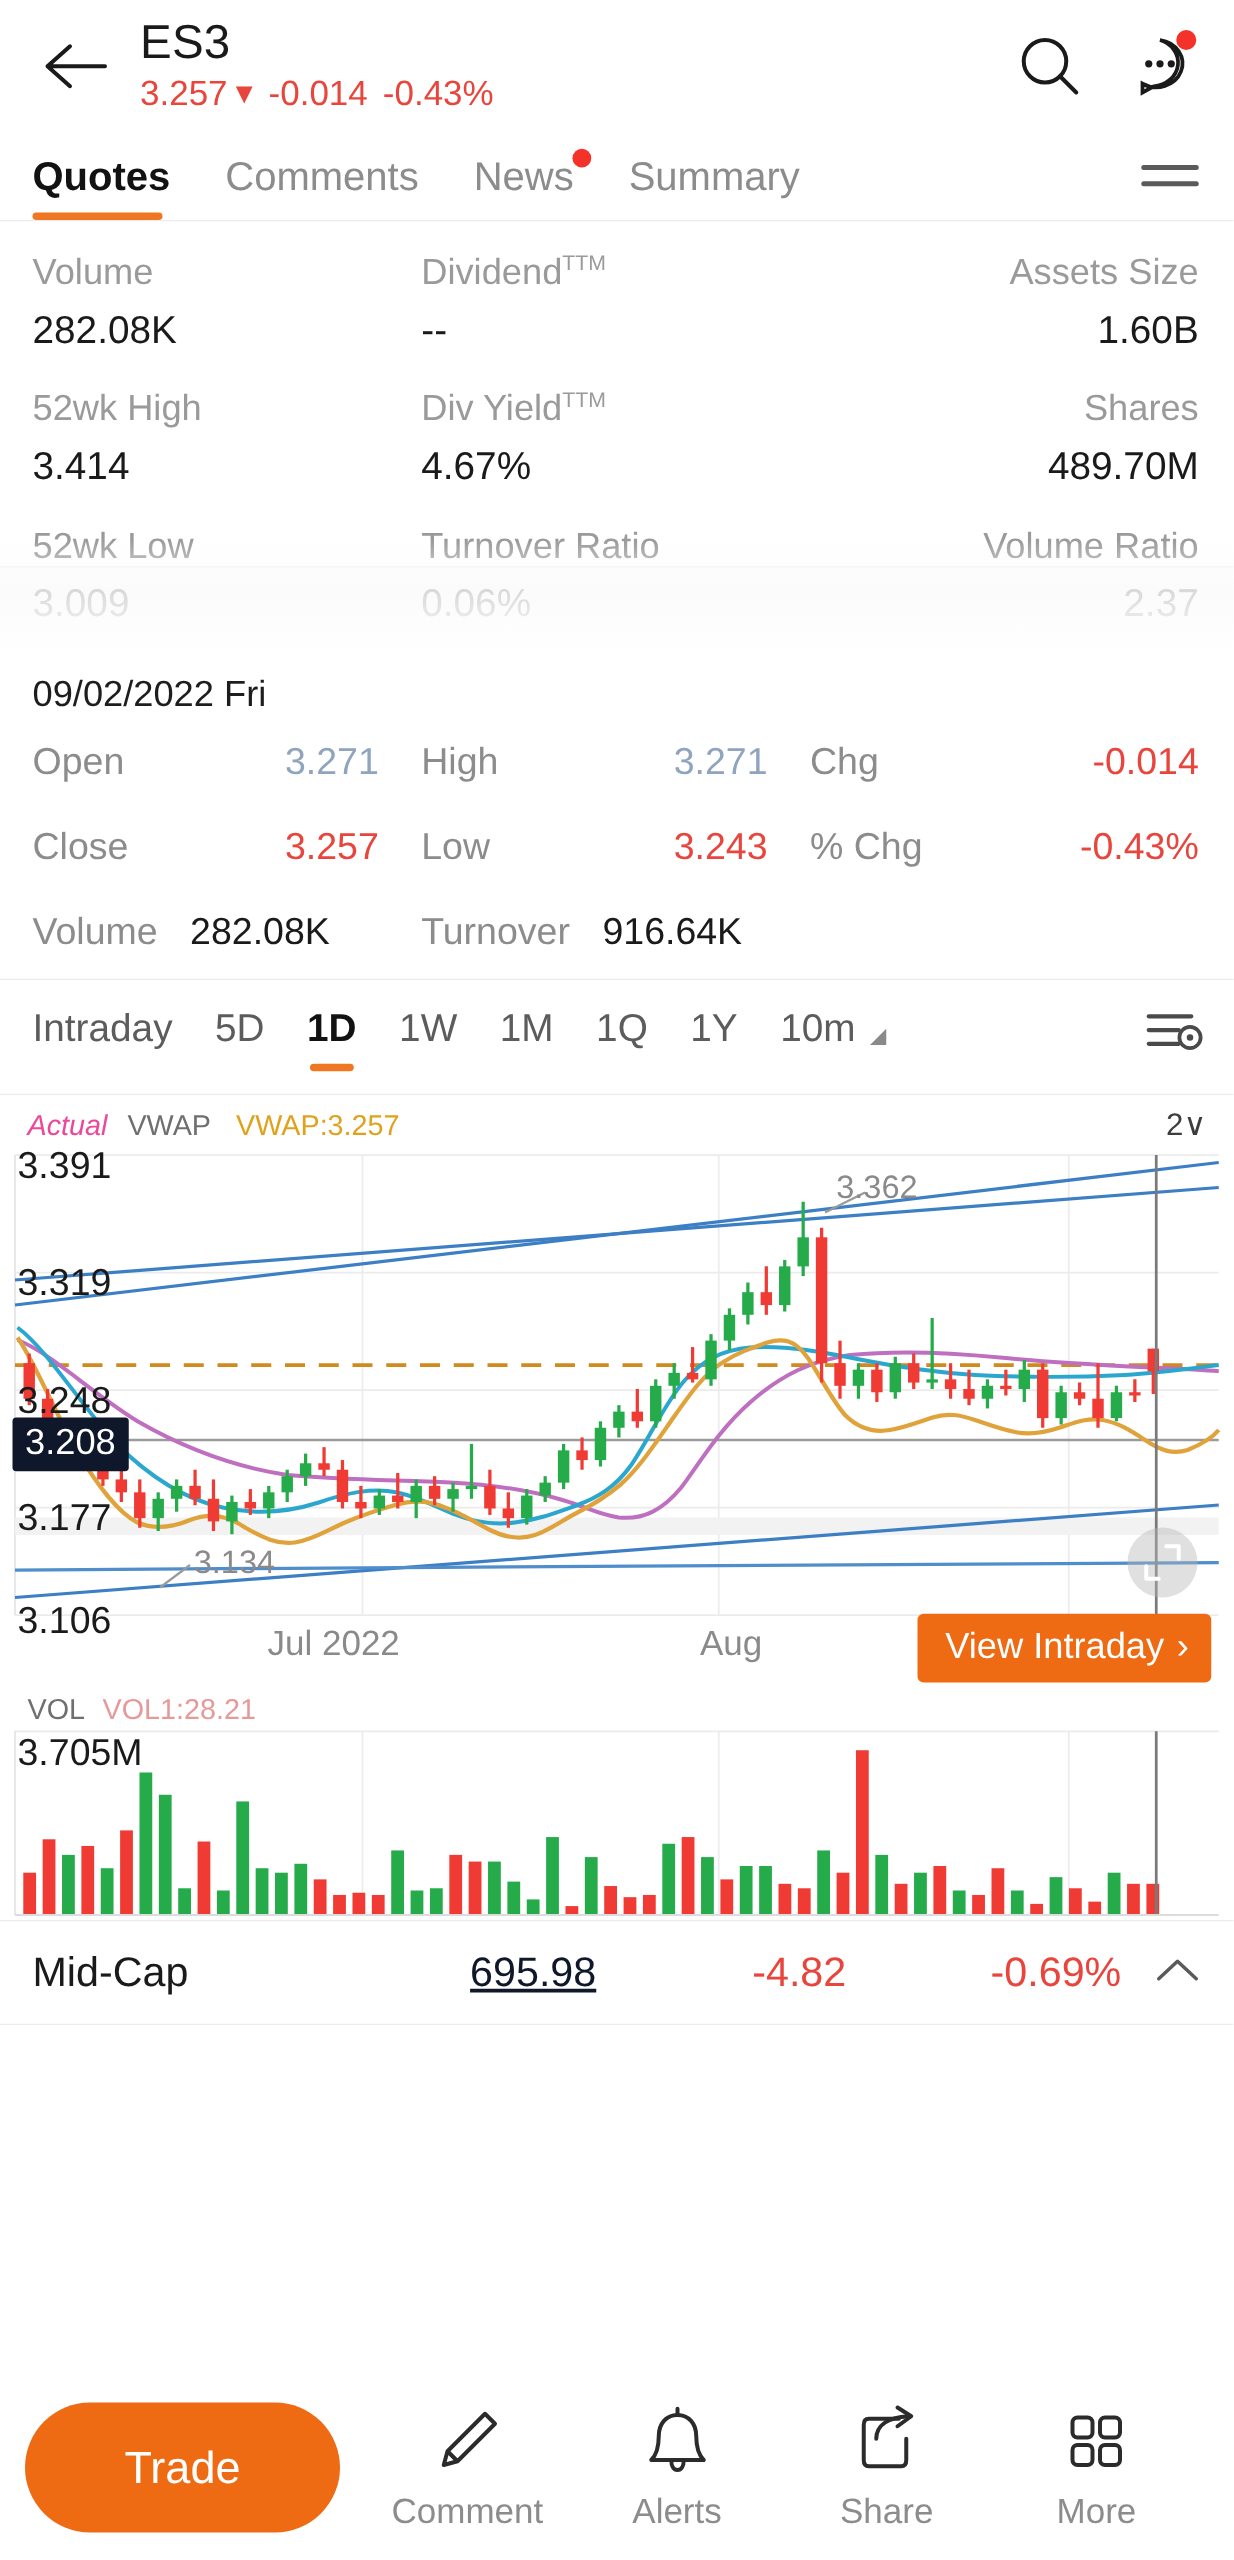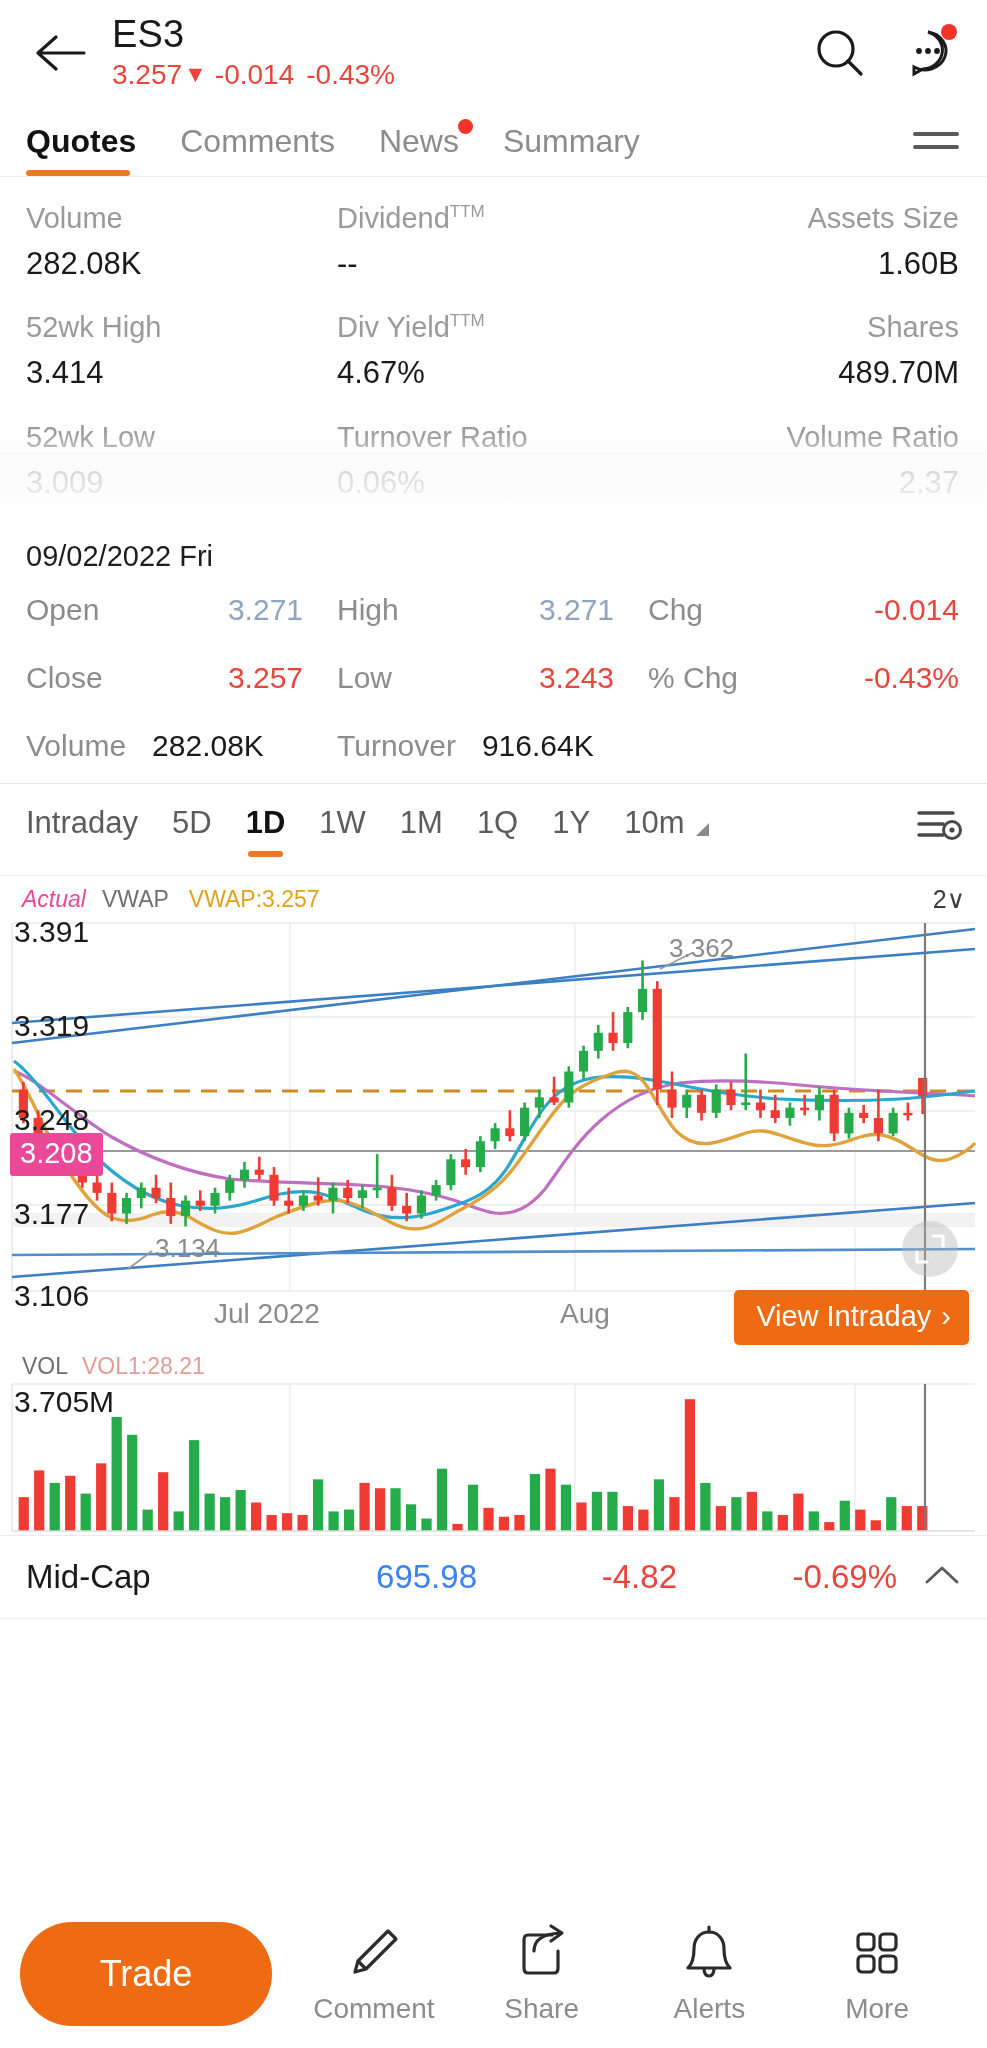--- a/index.html
+++ b/index.html
@@ -148,21 +148,21 @@
 
   .chart-box { position: relative; width: 987px; height: 375px; }
   .chart-box svg { display: block; }
   .yaxis-lbl {
     position: absolute; left: 14px;
     font-size: 30px; color: #1a1a1a;
     pointer-events: none;
   }
   .price-badge {
     position: absolute; left: 10px;
-    background: #ec4899; color: #fff;
+    background: #0f172a; color: #fff;
     font-size: 29px; padding: 4px 10px 6px; border-radius: 3px;
   }
   .annot {
     position: absolute; font-size: 26px; color: #8a8a8a;
   }
   .xaxis {
     position: relative; height: 52px;
   }
   .xlabel { position: absolute; font-size: 28px; color: #8a8a8a; }
   .view-intraday {
@@ -193,21 +193,21 @@
 
   
   .midcap {
     display: flex; align-items: center;
     padding: 0 26px 0 26px;
     height: 84px;
     border-top: 1px solid #ececec;
     border-bottom: 1px solid #ececec;
   }
   .midcap .mc-name { font-size: 33px; color: #1a1a1a; }
-  .midcap .mc-v1 { font-size: 33px; color: #3b82f6; margin-left: auto; }
+  .midcap .mc-v1 { font-size: 33px; color: #0f172a; margin-left: auto; text-decoration: underline; }
   .midcap .mc-v2 { font-size: 33px; color: #e8453c; width: 200px; text-align: right; }
   .midcap .mc-v3 { font-size: 33px; color: #e8453c; width: 220px; text-align: right; }
   .midcap .mc-caret { margin-left: 26px; }
 
   
   .bottom-nav {
     position: absolute; left: 0; right: 0; bottom: 0;
     height: 148px;
     display: flex; align-items: center;
     padding: 0 26px 0 20px;
@@ -686,33 +686,33 @@
   <div class="nav-items">
     <div class="nav-item">
       <svg width="60" height="60" viewBox="0 0 60 60">
         <path d="M44 8 L52 16 L22 46 L11 49 L14 38 Z" fill="none" stroke="#2b2b2b" stroke-width="3.2" stroke-linejoin="round"></path>
         <path d="M14 38 L22 46" stroke="#2b2b2b" stroke-width="3.2"></path>
       </svg>
       <span class="nlbl">Comment</span>
     </div>
     <div class="nav-item">
       <svg width="60" height="60" viewBox="0 0 60 60">
+        <path d="M30 9 C39 9 45 16 45 26 C45 36 48 42 51 45 L9 45 C12 42 15 36 15 26 C15 16 21 9 30 9 Z" fill="none" stroke="#2b2b2b" stroke-width="3.2" stroke-linejoin="round"></path>
+        <path d="M30 4 L30 9" stroke="#2b2b2b" stroke-width="3.2" stroke-linecap="round"></path>
+        <path d="M25 45 C25 50 27 53 30 53 C33 53 35 50 35 45" fill="none" stroke="#2b2b2b" stroke-width="3.2"></path>
+      </svg>
+      <span class="nlbl">Alerts</span>
+    </div>
+    <div class="nav-item">
+      <svg width="60" height="60" viewBox="0 0 60 60">
         <path d="M40 12 L16 12 C13 12 12 14 12 17 L12 45 C12 48 13 50 16 50 L42 50 C45 50 46 48 46 45 L46 28" fill="none" stroke="#2b2b2b" stroke-width="3.2" stroke-linecap="round" stroke-linejoin="round"></path>
         <path d="M22 28 C22 18 30 11 48 10" fill="none" stroke="#2b2b2b" stroke-width="3.2" stroke-linecap="round"></path>
         <path d="M39 3 L50 10 L39 18" fill="none" stroke="#2b2b2b" stroke-width="3.2" stroke-linecap="round" stroke-linejoin="round"></path>
       </svg>
       <span class="nlbl">Share</span>
-    </div>
-    <div class="nav-item">
-      <svg width="60" height="60" viewBox="0 0 60 60">
-        <path d="M30 9 C39 9 45 16 45 26 C45 36 48 42 51 45 L9 45 C12 42 15 36 15 26 C15 16 21 9 30 9 Z" fill="none" stroke="#2b2b2b" stroke-width="3.2" stroke-linejoin="round"></path>
-        <path d="M30 4 L30 9" stroke="#2b2b2b" stroke-width="3.2" stroke-linecap="round"></path>
-        <path d="M25 45 C25 50 27 53 30 53 C33 53 35 50 35 45" fill="none" stroke="#2b2b2b" stroke-width="3.2"></path>
-      </svg>
-      <span class="nlbl">Alerts</span>
     </div>
     <div class="nav-item">
       <svg width="60" height="60" viewBox="0 0 60 60">
         <rect x="11" y="11" width="16" height="16" rx="4" fill="none" stroke="#2b2b2b" stroke-width="3.2"></rect>
         <rect x="33" y="11" width="16" height="16" rx="4" fill="none" stroke="#2b2b2b" stroke-width="3.2"></rect>
         <rect x="11" y="33" width="16" height="16" rx="4" fill="none" stroke="#2b2b2b" stroke-width="3.2"></rect>
         <rect x="33" y="33" width="16" height="16" rx="4" fill="none" stroke="#2b2b2b" stroke-width="3.2"></rect>
       </svg>
       <span class="nlbl">More</span>
     </div>

